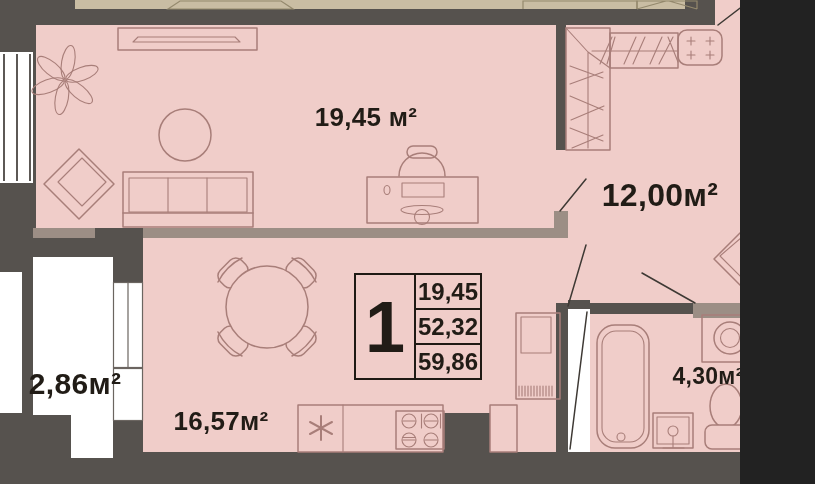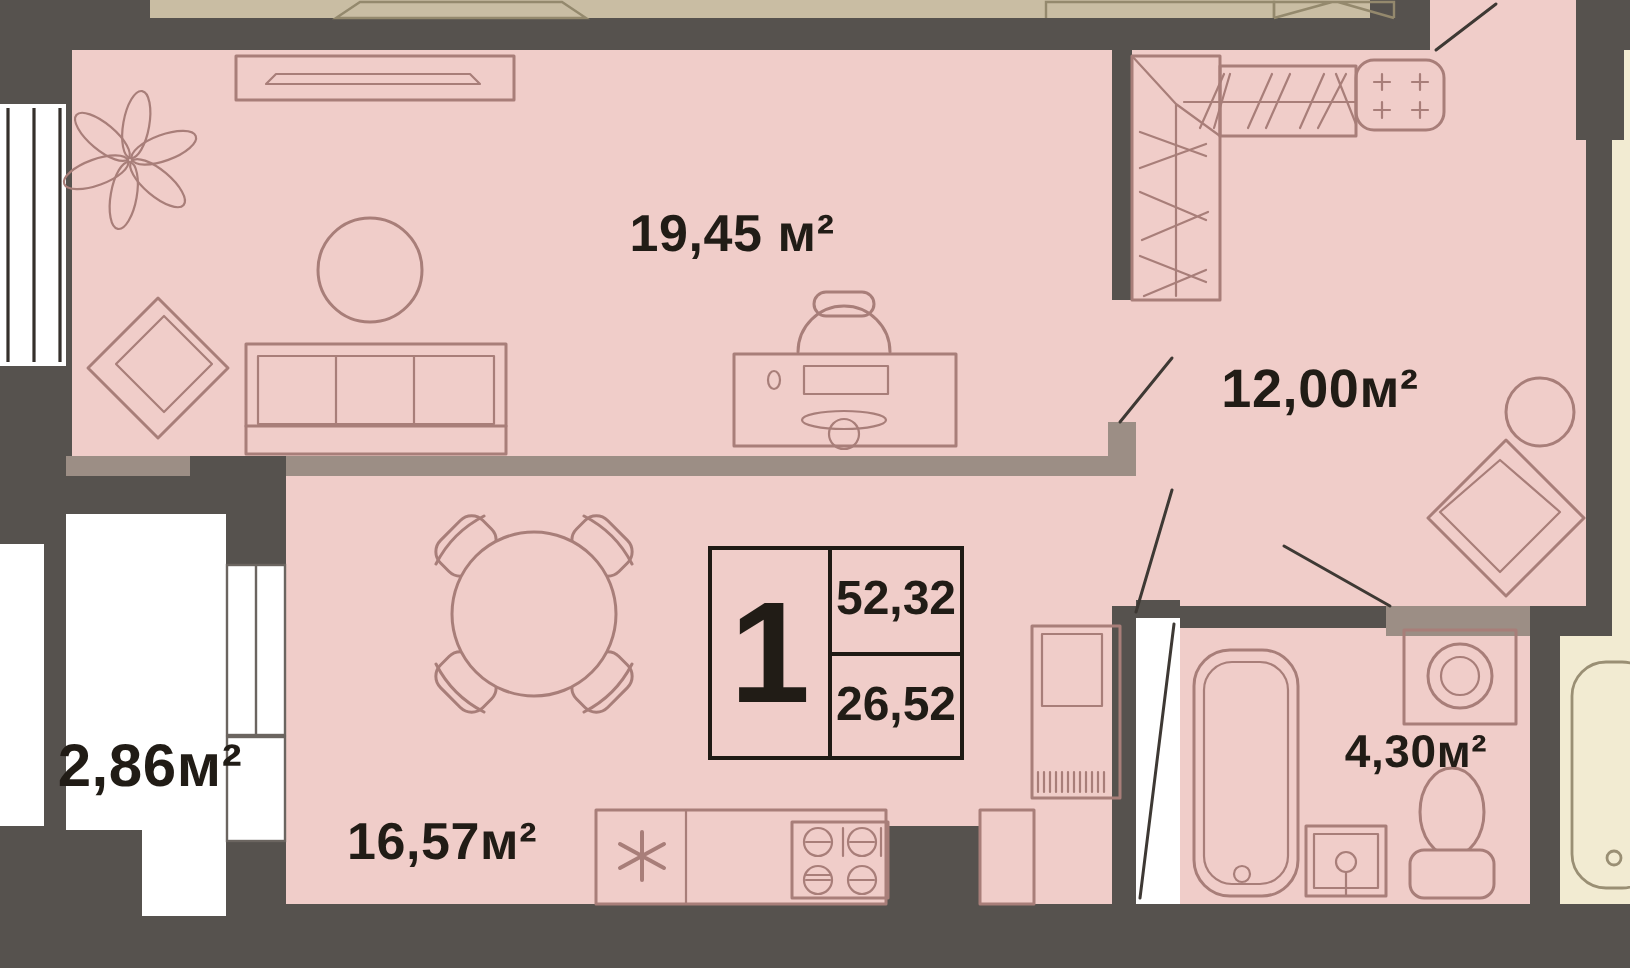--- a/index.html
+++ b/index.html
@@ -1,17 +1,17 @@
 <!DOCTYPE html>
 <html style="--wall: #56524e; --room-fill: #f0cdc9; --adjacent-top: #c9bda3; --adjacent-right: #f2ebd2; --partition: #9c8e85; --furniture-line: #a87e79; --adjacent-line: #94896d; --door-line: #3e3934; --text: #211c16; --white: #ffffff;"><head>
 <meta charset="utf-8">
 <style>
   html,body{margin:0;padding:0;background:#222;}
   .plan{
-    position:relative;width:815px;height:484px;overflow:hidden;
+    position:relative;width:740px;height:484px;overflow:hidden;
     background:var(--wall,#56524e);
     font-family:"Liberation Sans", sans-serif;
   }
   .a{position:absolute;}
   .fill-room{background:var(--room-fill,#f0cdc9);}
   .fill-wall{background:var(--wall,#56524e);}
   .fill-part{background:var(--partition,#9c8e85);}
   .fill-white{background:var(--white,#ffffff);}
   .fill-tan{background:var(--adjacent-top,#c9bda3);}
   .fill-cream{background:var(--adjacent-right,#f2ebd2);}
@@ -221,26 +221,27 @@
     <g>
       <path class="door" d="M560 211 L586 179"></path>
       <path class="door" d="M586 245 L568 306"></path>
       <path class="door" d="M695 303 L642 273"></path>
       <path class="door" d="M718 25 L748 2"></path>
       <path class="door" d="M587 312 L570 449"></path>
     </g>
   </svg>
 
   <div class="label" style="left:366px;top:117px;font-size:26px;">19,45 м²</div>
-  <div class="label" style="left:660px;top:195px;font-size:27px;">12,00м²</div>
+  <div class="label" style="left:660px;top:195px;font-size:32px;">12,00м²</div>
   <div class="label" style="left:221px;top:421px;font-size:26px;text-align:right;">16,57м²</div>
   <div class="label" style="left:75px;top:384px;font-size:30px;">2,86м²</div>
   <div class="label" style="left:708px;top:376px;font-size:23px;">4,30м²</div>
 
   <div class="legend">
     <div class="cell-num">1</div>
     <div class="cell-vals">
+      <div>19,45</div>
       <div>52,32</div>
-      <div>26,52</div>
+      <div>59,86</div>
     </div>
   </div>
 
 </div>
 
 </body></html>

